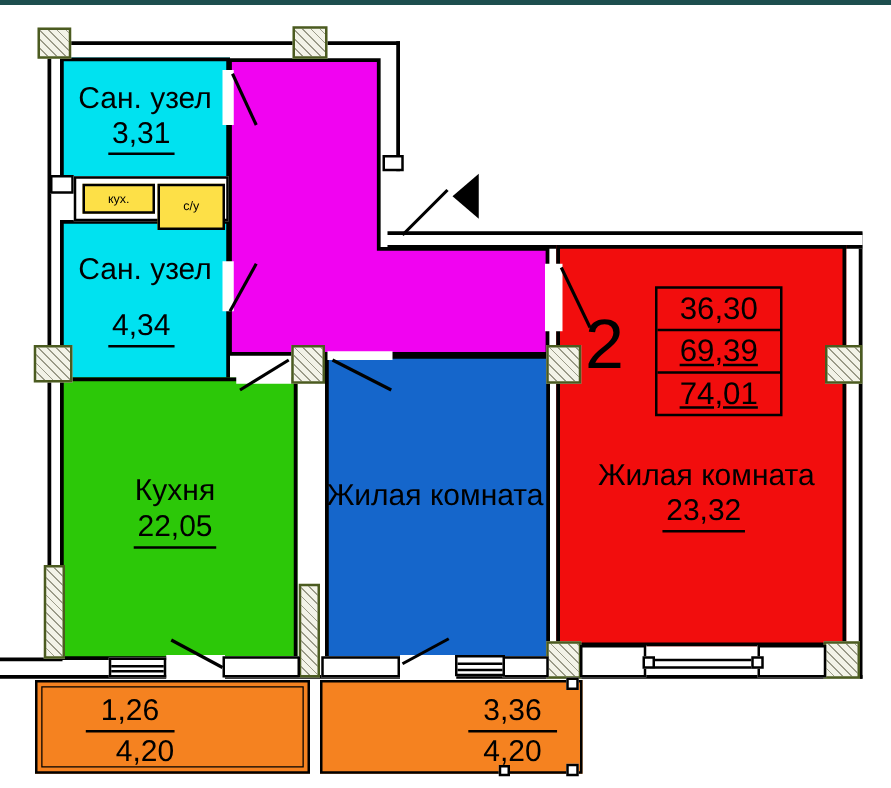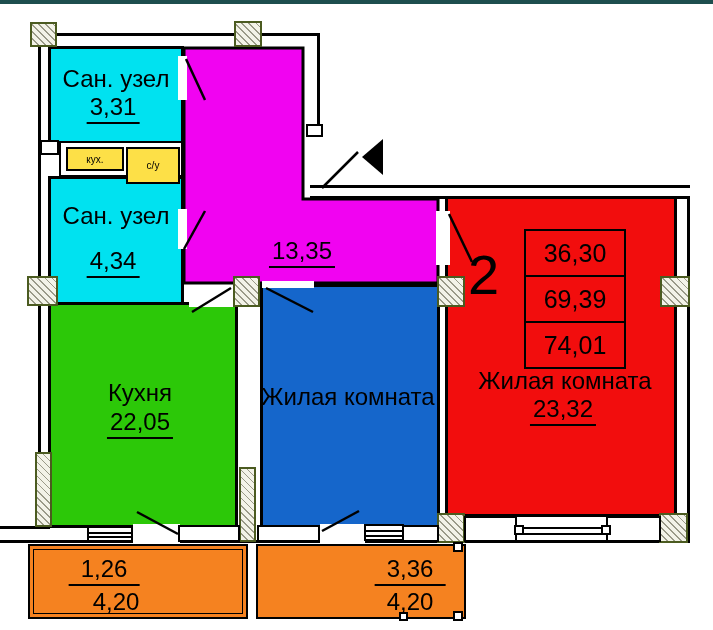--- a/index.html
+++ b/index.html
@@ -13,22 +13,22 @@
   .wbox{position:absolute;background:#fff;border:2px solid #000;box-sizing:border-box;}
   .patch{position:absolute;background:#fff;}
   .label{position:absolute;transform:translateX(-50%);text-align:center;line-height:1.1;white-space:nowrap;}
   .rname{font-size:24px;}
   .rarea{font-size:24px;}
   .und{display:inline-block;border-bottom:2px solid #000;padding:0 3px 2px;}
   .frac{position:absolute;transform:translateX(-50%);text-align:center;font-size:24px;line-height:1.05;}
   .frac .top{display:inline-block;border-bottom:2px solid #000;padding:0 12px 3px;}
   .frac .bot{display:block;padding-top:3px;}
   .sumtable{position:absolute;left:524px;top:229px;width:102px;border:2px solid #000;box-sizing:border-box;}
-  .sumrow{height:44px;display:flex;align-items:center;justify-content:center;font-size:25px;}
-  .sumrow + .sumrow{border-top:2px solid #000;}
+  .sumrow{height:32px;display:flex;align-items:center;justify-content:center;font-size:25px;}
+  .sumrow + .sumrow{border-top:2px solid #000;text-decoration:underline;}
   .bigdigit{position:absolute;left:468px;top:247px;font-size:56px;line-height:1;}
   .ventbox{position:absolute;background:#fde047;border:2px solid #000;box-sizing:border-box;
            display:flex;align-items:center;justify-content:center;font-size:10px;}
   .winline{position:absolute;background:#000;height:2px;}
   .balc{position:absolute;border:2px solid #000;box-sizing:border-box;}
   .balc-inner{position:absolute;left:3px;top:3px;right:3px;bottom:3px;border:1px solid #000;}
   svg.overlay{position:absolute;left:0;top:0;pointer-events:none;}
 </style>
 </head>
 <body>
@@ -126,21 +126,20 @@
     </g>
     <polygon points="383,139 383,175 362,157" fill="#000"></polygon>
   </svg>
 
   <div class="label rname" style="left:116px;top:66px;">Сан. узел</div>
   <div class="label rarea" style="left:113px;top:94px;"><span class="und">3,31</span></div>
 
   <div class="label rname" style="left:116px;top:203px;">Сан. узел</div>
   <div class="label rarea" style="left:113px;top:248px;"><span class="und">4,34</span></div>
 
-  <div class="label rarea" style="left:302px;top:238px;"><span class="und">13,35</span></div>
 
   <div class="label rname" style="left:140px;top:380px;">Кухня</div>
   <div class="label rarea" style="left:140px;top:409px;"><span class="und">22,05</span></div>
 
   <div class="label rname" style="left:348px;top:384px;">Жилая комната</div>
 
   <div class="label rname" style="left:565px;top:368px;">Жилая комната</div>
   <div class="label rarea" style="left:563px;top:396px;"><span class="und">23,32</span></div>
 
   <div class="bigdigit">2</div>

